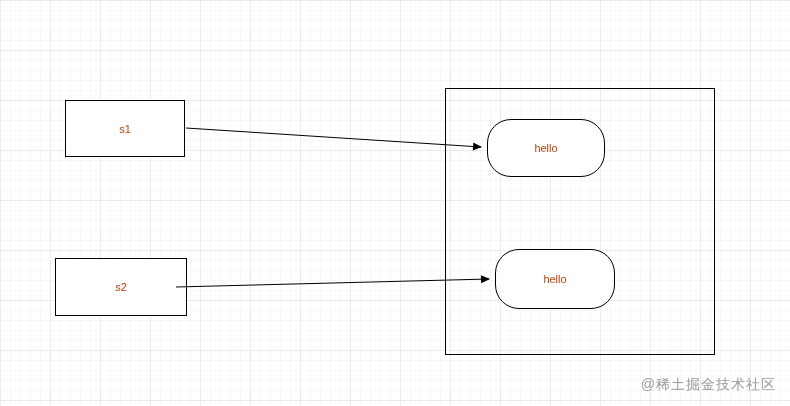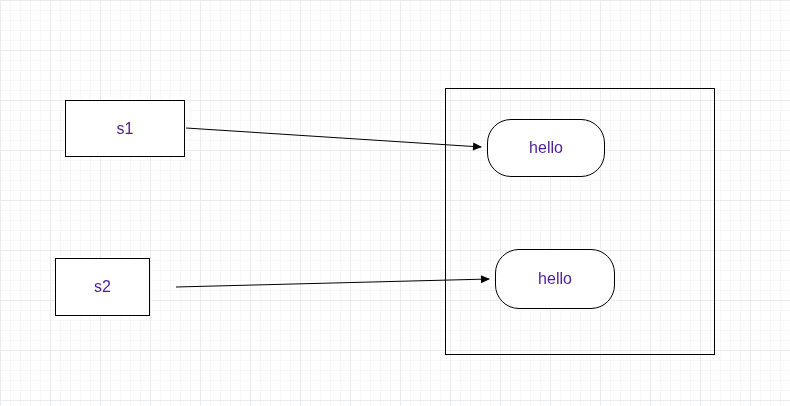--- a/index.html
+++ b/index.html
@@ -24,22 +24,22 @@
       linear-gradient(to bottom, #f6f7f8 1px, transparent 1px);
     background-size: 50px 50px, 50px 50px, 10px 10px, 10px 10px;
   }
   .node {
     position: absolute;
     display: flex;
     align-items: center;
     justify-content: center;
     border: 1px solid #000000;
     background: #ffffff;
-    font-size: 16px;
-    color: #4c1d95;
+    font-size: 11px;
+    color: #c2410c;
     box-sizing: border-box;
   }
   .rounded {
     border-radius: 24px;
   }
   .container-box {
     position: absolute;
     border: 1px solid #000000;
     background: transparent;
     box-sizing: border-box;
@@ -63,21 +63,21 @@
 <body>
 
 <div class="canvas">
 
   <div class="container-box" style="left:445px; top:88px; width:270px; height:267px;"></div>
 
   <div class="node" style="left:65px; top:100px; width:120px; height:57px;">
     <span>s1</span>
   </div>
 
-  <div class="node" style="left:55px; top:258px; width:95px; height:58px;">
+  <div class="node" style="left:55px; top:258px; width:132px; height:58px;">
     <span>s2</span>
   </div>
 
   <div class="node rounded" style="left:487px; top:119px; width:118px; height:58px;">
     <span>hello</span>
   </div>
 
   <div class="node rounded" style="left:495px; top:249px; width:120px; height:60px;">
     <span>hello</span>
   </div>
@@ -85,14 +85,15 @@
   <svg class="edges" width="790" height="406" viewBox="0 0 790 406">
     <defs>
       <marker id="arrowhead" markerWidth="12" markerHeight="12" refX="9" refY="5" orient="auto" markerUnits="userSpaceOnUse">
         <path d="M1,1 L10,5 L1,9 Z" fill="#000000"></path>
       </marker>
     </defs>
     <line x1="186" y1="128" x2="481" y2="147" stroke="#000000" stroke-width="1" marker-end="url(#arrowhead)"></line>
     <line x1="176" y1="287" x2="489" y2="279" stroke="#000000" stroke-width="1" marker-end="url(#arrowhead)"></line>
   </svg>
 
+  <div class="watermark">@稀土掘金技术社区</div>
 
 </div>
 
 </body></html>

